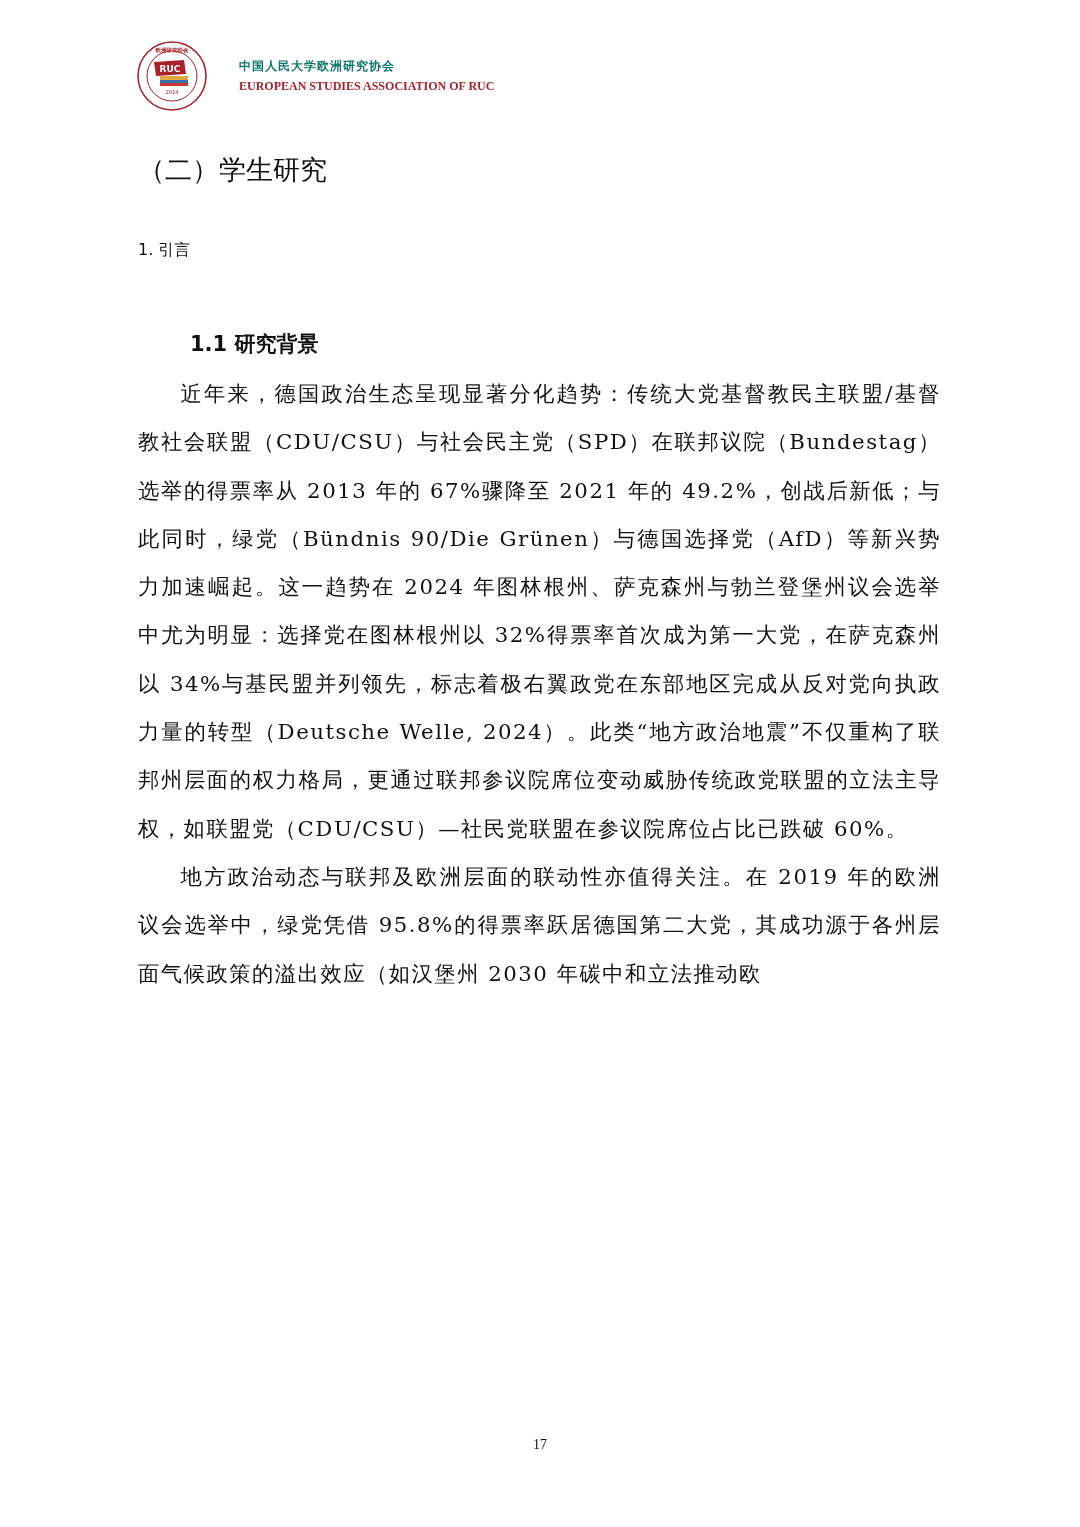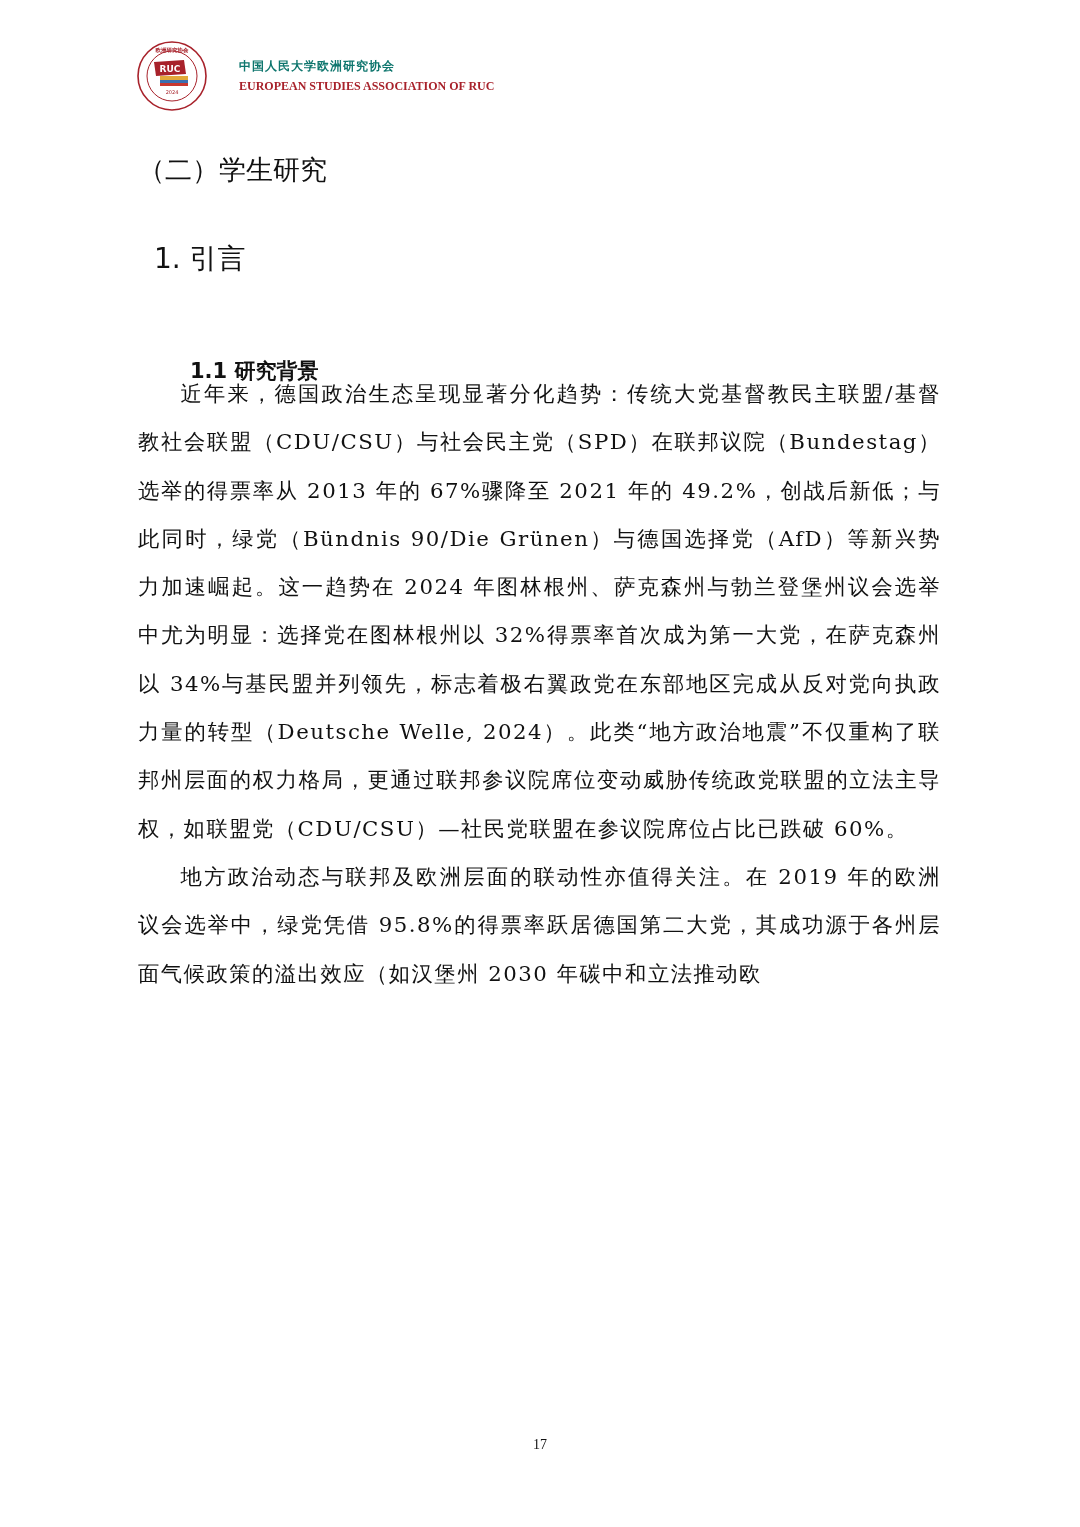--- a/index.html
+++ b/index.html
@@ -5,22 +5,22 @@
   html, body { margin: 0; padding: 0; background: #ffffff; }
   body { width: 1080px; height: 1527px; position: relative; overflow: hidden;
          font-family: "DejaVu Serif", "Liberation Serif", serif; color: #111; }
   .header { position: absolute; left: 136px; top: 38px; height: 76px; display: flex; align-items: center; gap: 21px; }
   .logo { width: 72px; height: 72px; position: relative; }
   .logo svg { width: 72px; height: 72px; display: block; }
   .header-text { margin-left: 10px; display: flex; flex-direction: column; justify-content: center; }
   .org-cn { font-family: "DejaVu Serif", serif; font-size: 12px; color: #0f766e; letter-spacing: 1px; font-weight: bold; margin-bottom: 4px; }
   .org-en { font-family: "Liberation Serif", serif; font-size: 12px; color: #a8222b; font-weight: bold; letter-spacing: 0px; }
   .section-title { position: absolute; left: 138px; top: 152px; font-size: 27px; font-family: "DejaVu Sans", sans-serif; }
-  .h1 { position: absolute; left: 138px; top: 240px; font-size: 28px; font-family: "DejaVu Sans", sans-serif; margin-left: 16px; }
-  .h2 { position: absolute; left: 190px; top: 330px; font-size: 21px; font-weight: bold; font-family: "DejaVu Sans", sans-serif; margin-top: 27px; }
+  .h1 { position: absolute; left: 138px; top: 240px; font-size: 16px; font-family: "DejaVu Sans", sans-serif; }
+  .h2 { position: absolute; left: 190px; top: 330px; font-size: 21px; font-weight: bold; font-family: "DejaVu Sans", sans-serif; }
   .body { position: absolute; left: 138px; width: 803px; top: 370px; font-size: 21.3px; line-height: 48.3px; }
   .para { margin: 0; text-indent: 2em; text-align: justify; text-align-last: left; letter-spacing: 1.5px; }
   .page-num { position: absolute; left: 0; width: 1080px; top: 1437px; text-align: center; font-size: 14px; font-family: "Liberation Serif", serif; }
 </style>
 </head>
 <body>
 
 <div class="header">
   <div class="logo">
     <svg viewBox="0 0 72 72">

